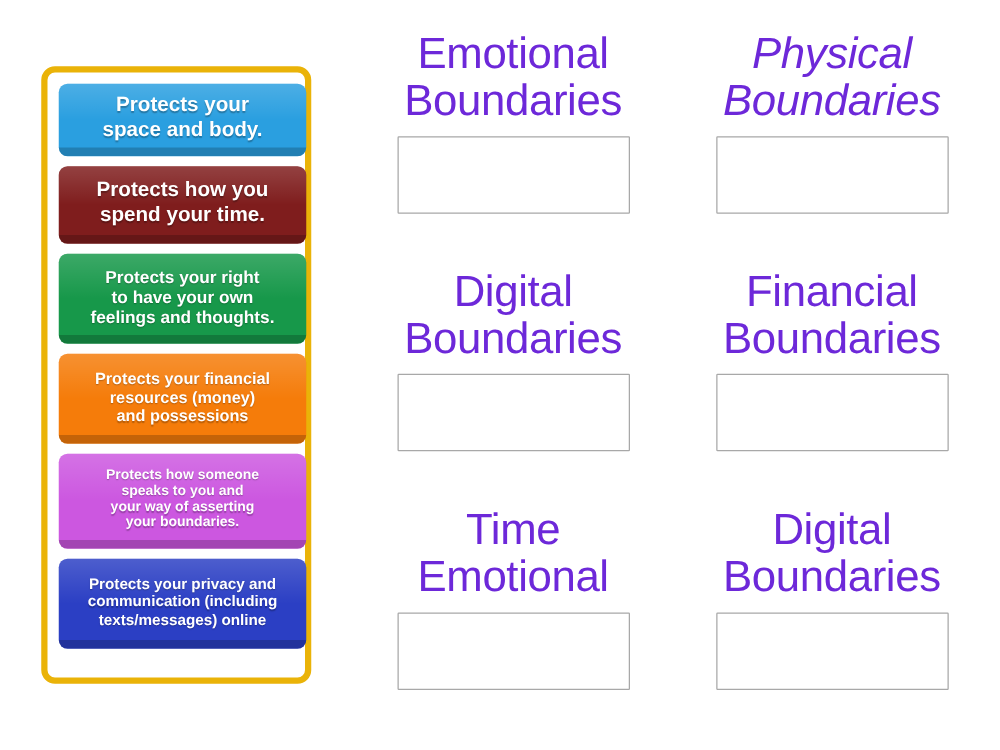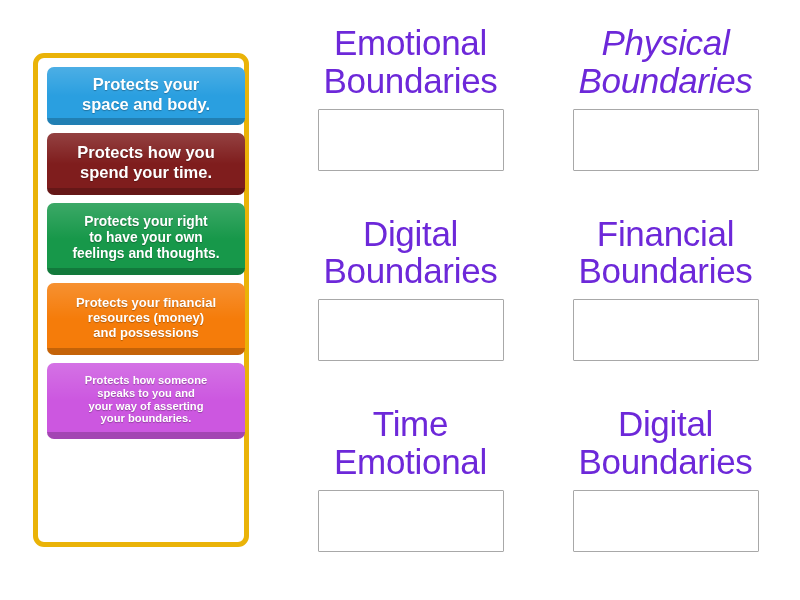--- a/index.html
+++ b/index.html
@@ -161,20 +161,25 @@
 and possessions</span>
     </div>
 
     <div class="draggable-card card-h76 fs11" style="background:#cc57e0;">
       <span class="card-text" style="white-space: pre-line;">Protects how someone
 speaks to you and
 your way of asserting
 your boundaries.</span>
     </div>
 
+    <div class="draggable-card card-h72 fs12" style="background:#2b3fc4;">
+      <span class="card-text" style="white-space: pre-line;">Protects your privacy and
+communication (including
+texts/messages) online</span>
+    </div>
 
   </div>
 
   <div id="categories-grid">
 
     <div class="category-cell">
       <div class="category-title" style="white-space: pre-line;">Emotional
 Boundaries</div>
       <div class="drop-zone"></div>
     </div>

